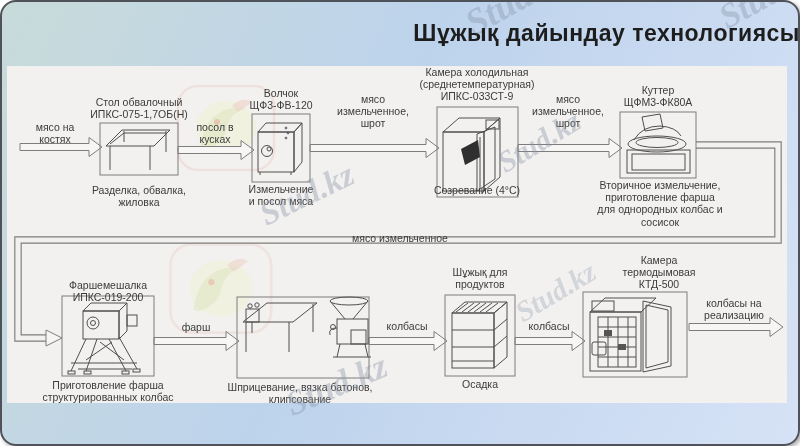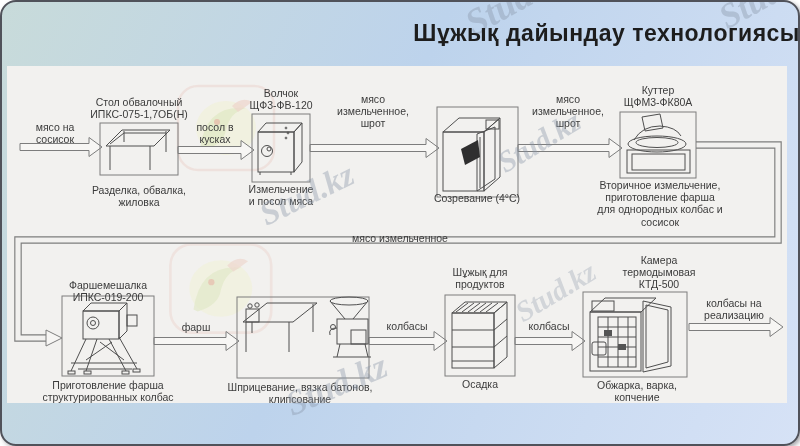--- a/index.html
+++ b/index.html
@@ -183,48 +183,49 @@
             <rect x="618" y="344" width="8" height="6" fill="#555" stroke="none"></rect>
             <rect x="592" y="342" width="14" height="13" rx="2"></rect>
           </g>
         </g>
       </svg>
 
       <div class="lbl" style="left:139px;top:96px">Стол обвалочный
 ИПКС-075-1,7ОБ(Н)</div>
       <div class="lbl" style="left:281px;top:87px">Волчок
 ЩФ3-ФВ-120</div>
+      <div class="lbl" style="left:477px;top:66px">Камера холодильная
+(среднетемпературная)
+ИПКС-033СТ-9</div>
       <div class="lbl" style="left:658px;top:84px">Куттер
 ЩФМ3-ФК80А</div>
       <div class="lbl" style="left:108px;top:279px">Фаршемешалка
 ИПКС-019-200</div>
       <div class="lbl" style="left:480px;top:266px">Шұжық для
 продуктов</div>
       <div class="lbl" style="left:659px;top:254px">Камера
 термодымовая
 КТД-500</div>
 
       <div class="lbl" style="left:139px;top:184px">Разделка, обвалка,
 жиловка</div>
       <div class="lbl" style="left:281px;top:183px">Измельчение
 и посол мяса</div>
-      <div class="lbl" style="left:477px;top:192px">Созревание (4°С)</div>
+      <div class="lbl" style="left:477px;top:184px">Созревание (4°С)</div>
       <div class="lbl" style="left:660px;top:179px">Вторичное измельчение,
 приготовление фарша
 для однородных колбас и сосисок</div>
       <div class="lbl" style="left:108px;top:379px">Приготовление фарша
 структурированных колбас</div>
       <div class="lbl" style="left:300px;top:381px">Шприцевание, вязка батонов,
 клипсование</div>
       <div class="lbl" style="left:480px;top:378px">Осадка</div>
-      <div class="lbl" style="left:637px;top:379px">Обжарка, варка,
-копчение</div>
 
       <div class="lbl" style="left:55px;top:121px">мясо на
-сосисок</div>
+костях</div>
       <div class="lbl" style="left:215px;top:121px">посол в
 кусках</div>
       <div class="lbl" style="left:373px;top:93px">мясо
 измельченное,
 шрот</div>
       <div class="lbl" style="left:568px;top:93px">мясо
 измельченное,
 шрот</div>
       <div class="lbl" style="left:400px;top:232px">мясо измельченное</div>
       <div class="lbl" style="left:196px;top:321px">фарш</div>

